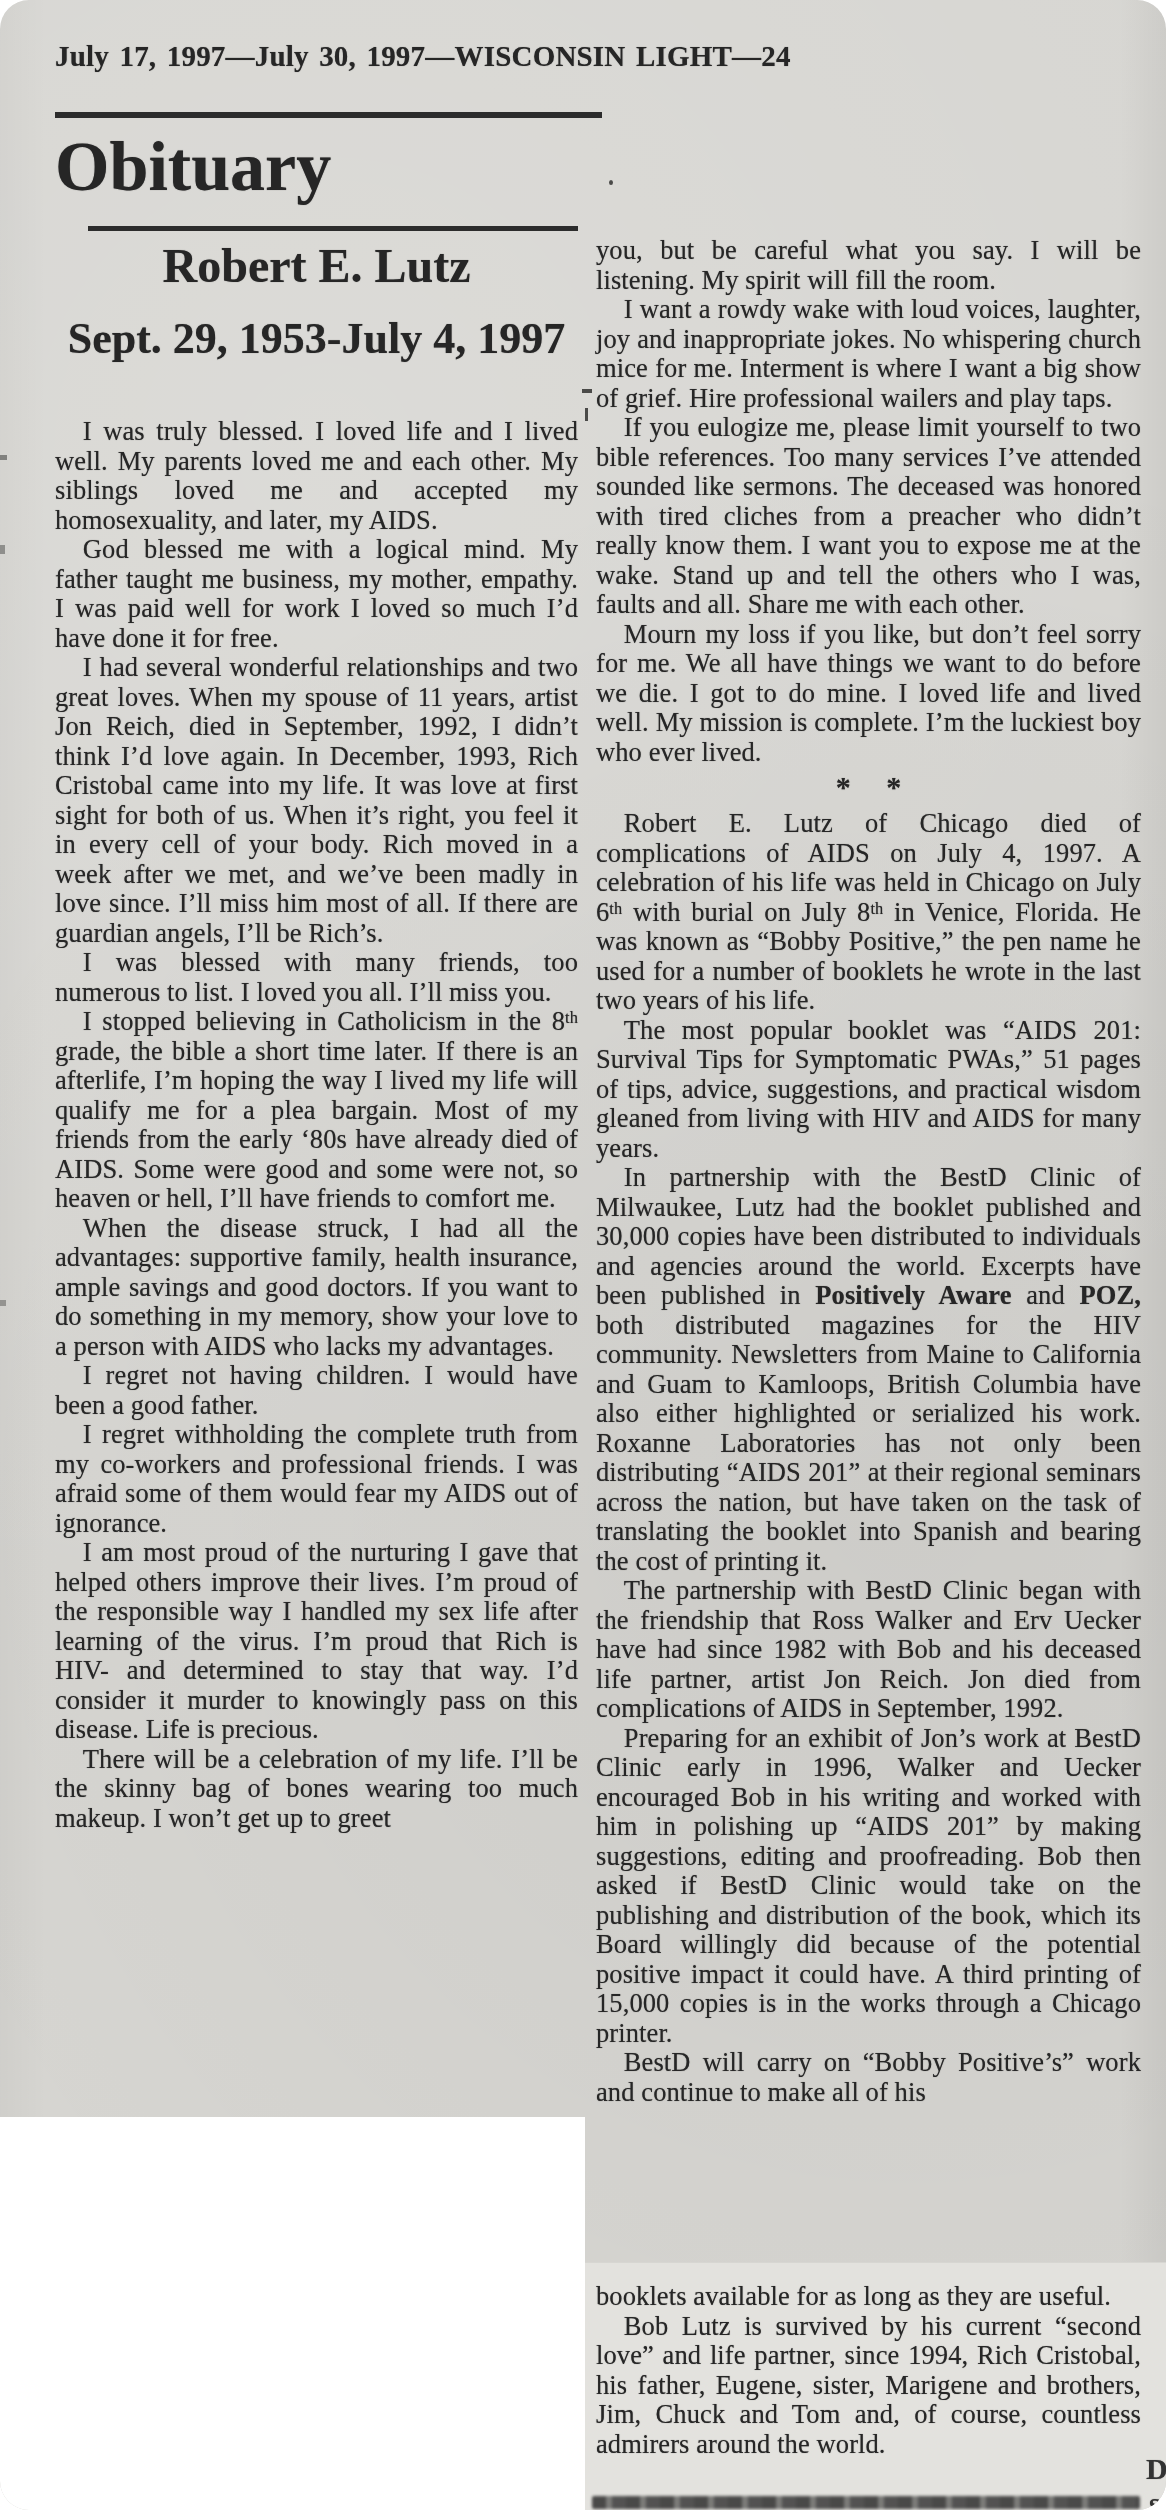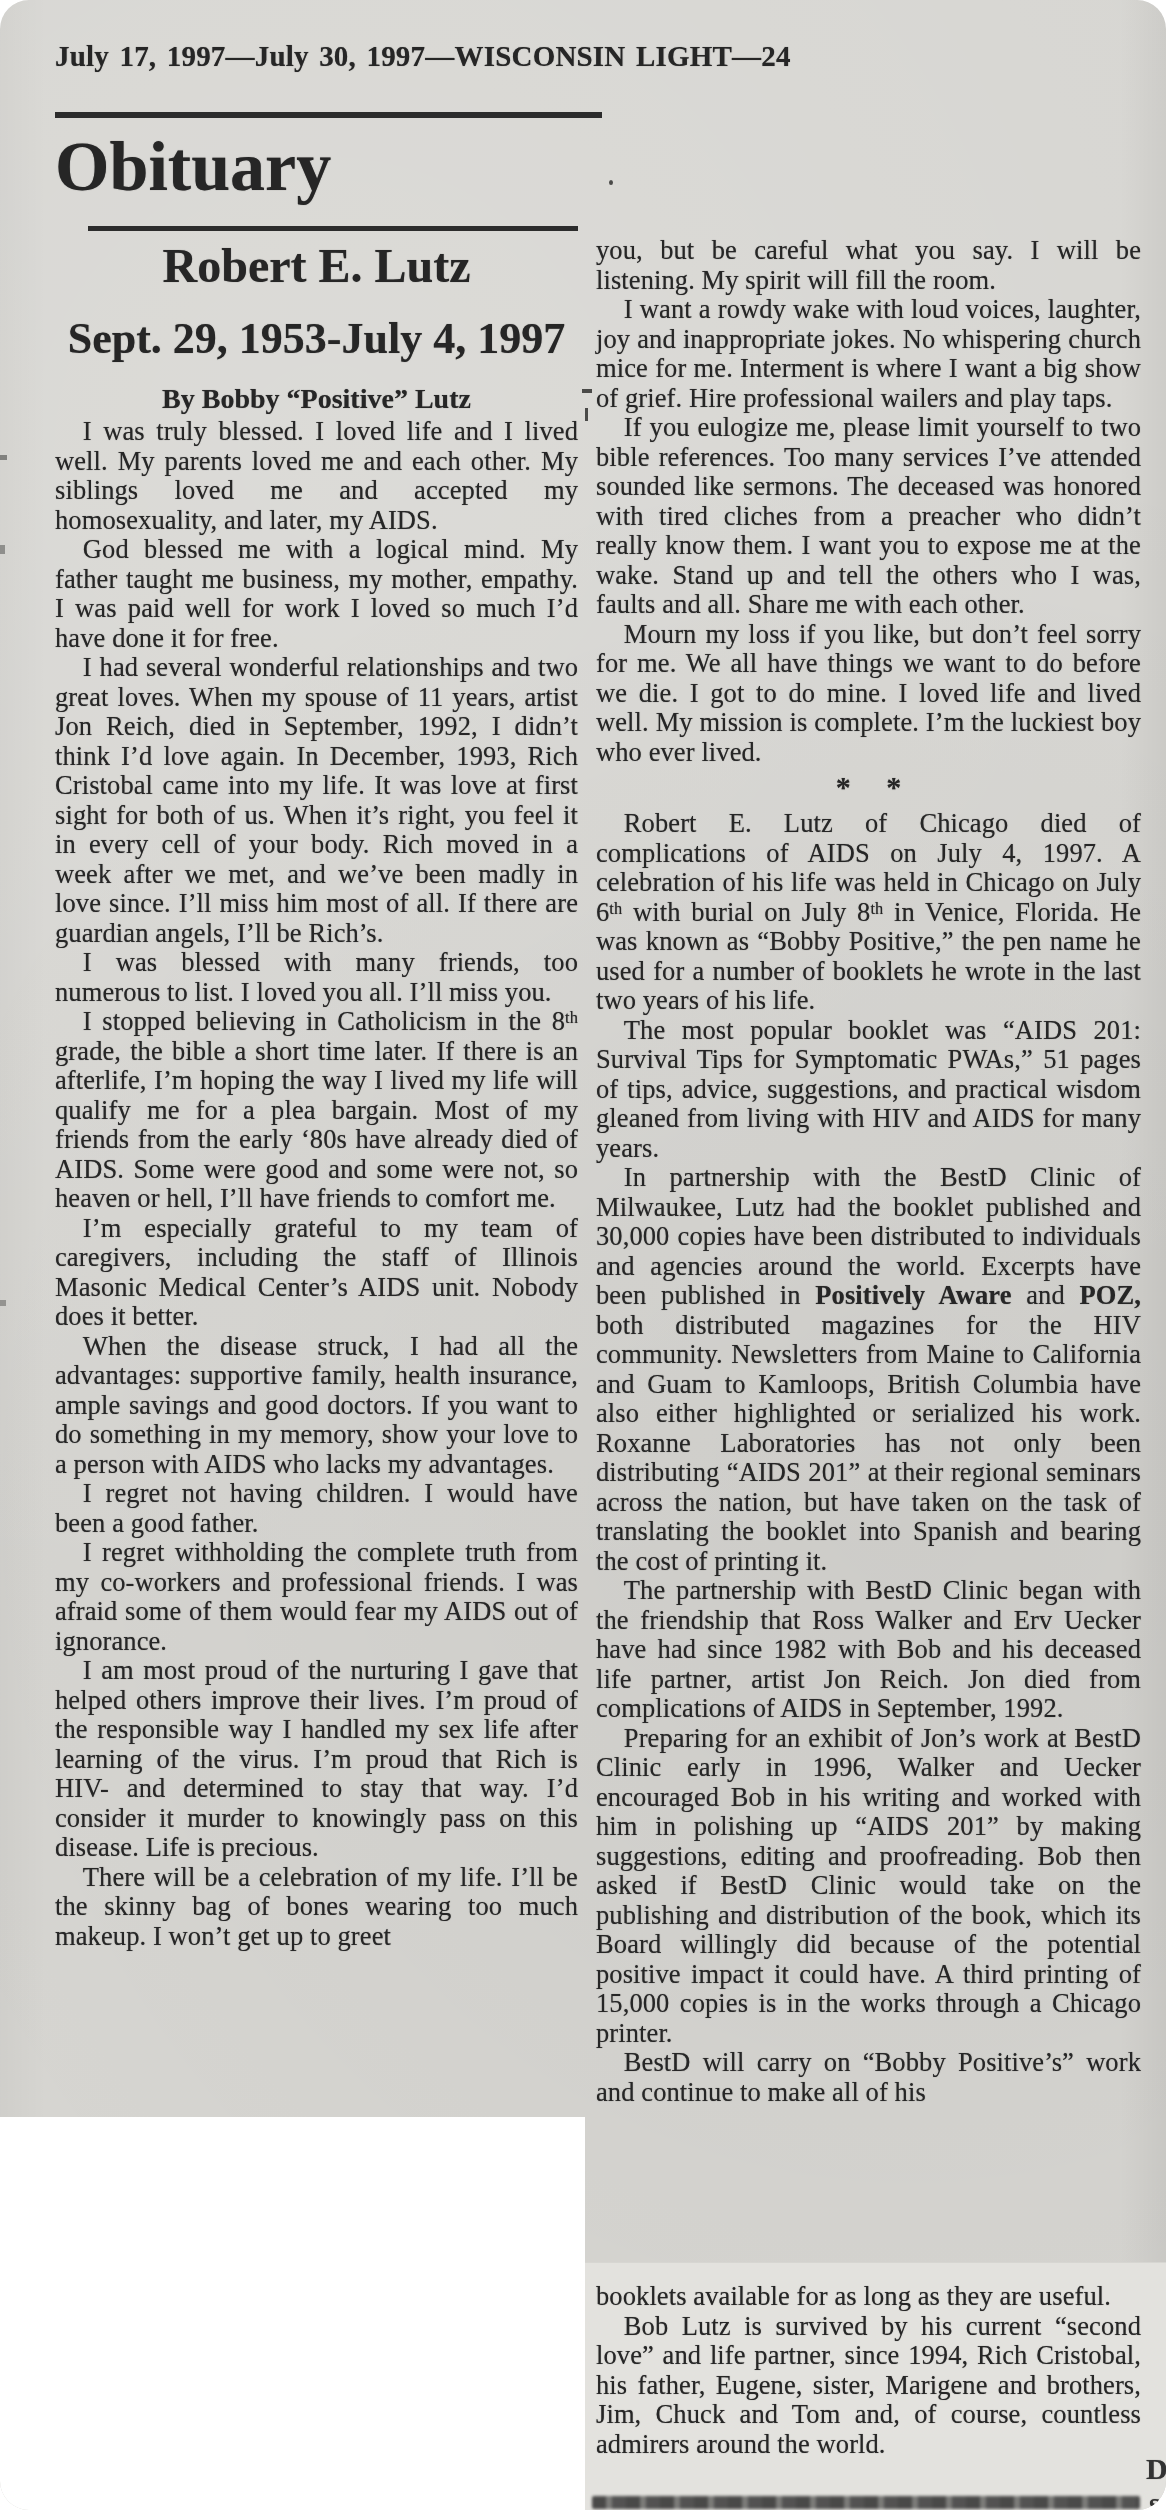--- a/index.html
+++ b/index.html
@@ -83,29 +83,27 @@
   <div class="texture"></div>
 
   <div class="hdr news">July 17, 1997—July 30, 1997—WISCONSIN LIGHT—24</div>
 
   <div class="rule rule-top"></div>
   <div class="sec-title news">Obituary</div>
   <div class="rule rule-bottom"></div>
 
   <div class="obit-name news">Robert E. Lutz</div>
   <div class="obit-dates news">Sept. 29, 1953-July 4, 1997</div>
-  <div class="byline news">By Bobby “Positive” Lutz</div>
 
   <div class="colL paras news">
       <p>I was truly blessed. I loved life and I lived well. My parents loved me and each other. My siblings loved me and accepted my homosexuality, and later, my AIDS.</p>
       <p>God blessed me with a logical mind. My father taught me business, my mother, empathy. I was paid well for work I loved so much I’d have done it for free.</p>
       <p>I had several wonderful relationships and two great loves. When my spouse of 11 years, artist Jon Reich, died in September, 1992, I didn’t think I’d love again. In December, 1993, Rich Cristobal came into my life. It was love at first sight for both of us. When it’s right, you feel it in every cell of your body. Rich moved in a week after we met, and we’ve been madly in love since. I’ll miss him most of all. If there are guardian angels, I’ll be Rich’s.</p>
       <p>I was blessed with many friends, too numerous to list. I loved you all. I’ll miss you.</p>
       <p>I stopped believing in Catholicism in the 8<sup>th</sup> grade, the bible a short time later. If there is an afterlife, I’m hoping the way I lived my life will qualify me for a plea bargain. Most of my friends from the early ‘80s have already died of AIDS. Some were good and some were not, so heaven or hell, I’ll have friends to comfort me.</p>
-      <p>I’m especially grateful to my team of caregivers, including the staff of Illinois Masonic Medical Center’s AIDS unit. Nobody does it better.</p>
       <p>When the disease struck, I had all the advantages: supportive family, health insurance, ample savings and good doctors. If you want to do something in my memory, show your love to a person with AIDS who lacks my advantages.</p>
       <p>I regret not having children. I would have been a good father.</p>
       <p>I regret withholding the complete truth from my co-workers and professional friends. I was afraid some of them would fear my AIDS out of ignorance.</p>
       <p>I am most proud of the nurturing I gave that helped others improve their lives. I’m proud of the responsible way I handled my sex life after learning of the virus. I’m proud that Rich is HIV- and determined to stay that way. I’d consider it murder to knowingly pass on this disease. Life is precious.</p>
       <p>There will be a celebration of my life. I’ll be the skinny bag of bones wearing too much makeup. I won’t get up to greet</p>
     </div>
 
   <div class="colR news">
     <div class="paras cont">
         <p>you, but be careful what you say. I will be listening. My spirit will fill the room.</p>

